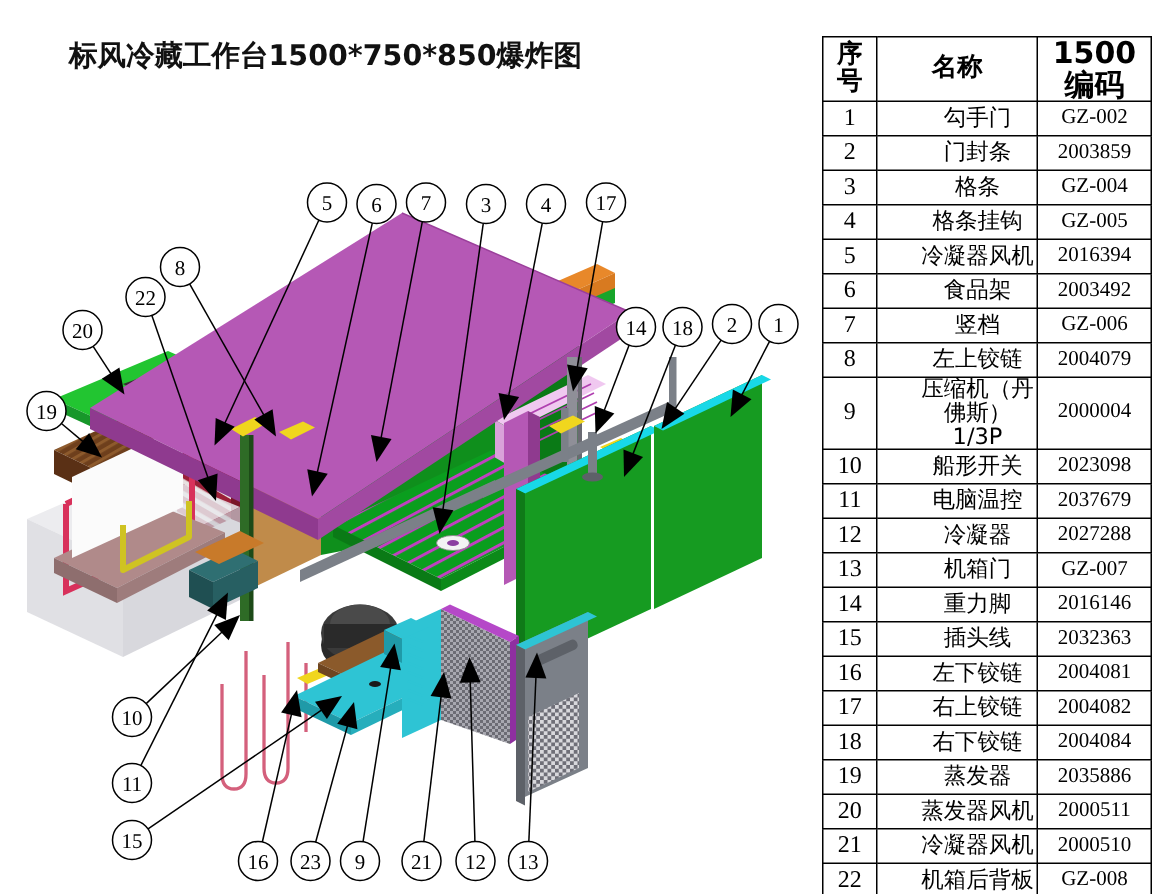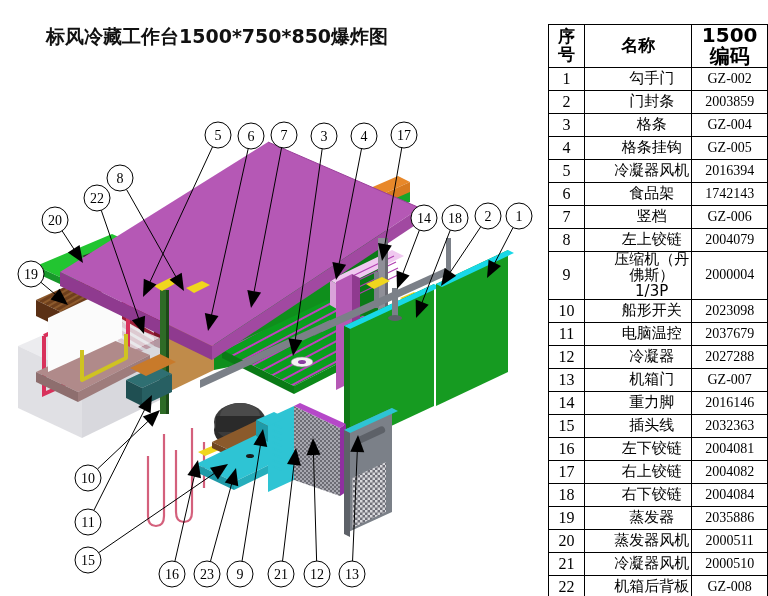--- a/index.html
+++ b/index.html
@@ -446,21 +446,21 @@
           <td class="c-code">GZ-005</td>
         </tr>
         <tr>
           <td class="c-no">5</td>
           <td class="c-name">冷凝器风机</td>
           <td class="c-code">2016394</td>
         </tr>
         <tr>
           <td class="c-no">6</td>
           <td class="c-name">食品架</td>
-          <td class="c-code">1742143</td>
+          <td class="c-code">2003492</td>
         </tr>
         <tr>
           <td class="c-no">7</td>
           <td class="c-name">竖档</td>
           <td class="c-code">GZ-006</td>
         </tr>
         <tr>
           <td class="c-no">8</td>
           <td class="c-name">左上铰链</td>
           <td class="c-code">2004079</td>

